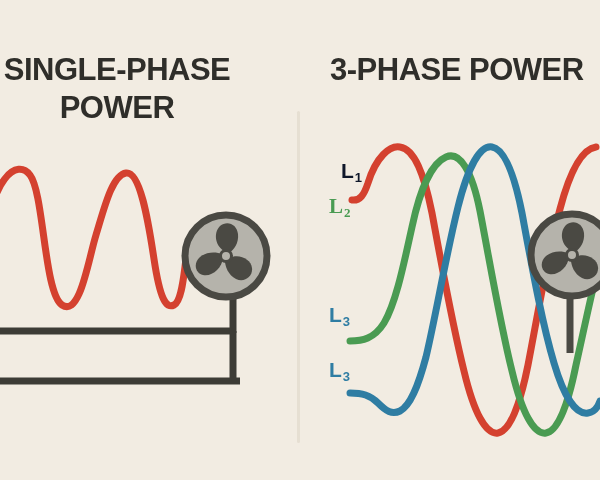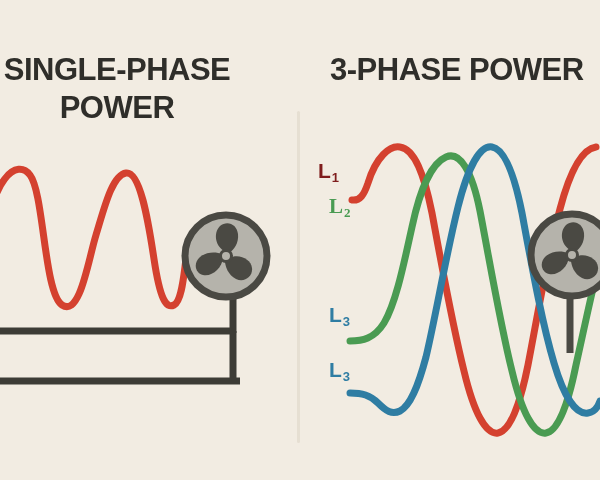--- a/index.html
+++ b/index.html
@@ -76,21 +76,21 @@
     white-space: pre;
   }
   .legend-label sub {
     font-size: 13px;
     font-weight: bold;
     vertical-align: baseline;
     position: relative;
     top: 4px;
     left: 1px;
   }
-  #legend-l1 { left: 318px; top: 137px; color: #7f1d1d; }
+  #legend-l1 { left: 341px; top: 137px; color: #0f172a; }
   #legend-l2 { left: 329px; top: 173px; color: #4a9b52; font-family: Liberation Serif, serif; }
   #legend-l3a { left: 329px; top: 281px; color: #2f7da3; }
   #legend-l3b { left: 329px; top: 336px; color: #2f7da3; }
 </style>
 </head>
 <body>
 
 <div id="infographic">
 
   <div class="title" id="title-left">SINGLE-PHASE

